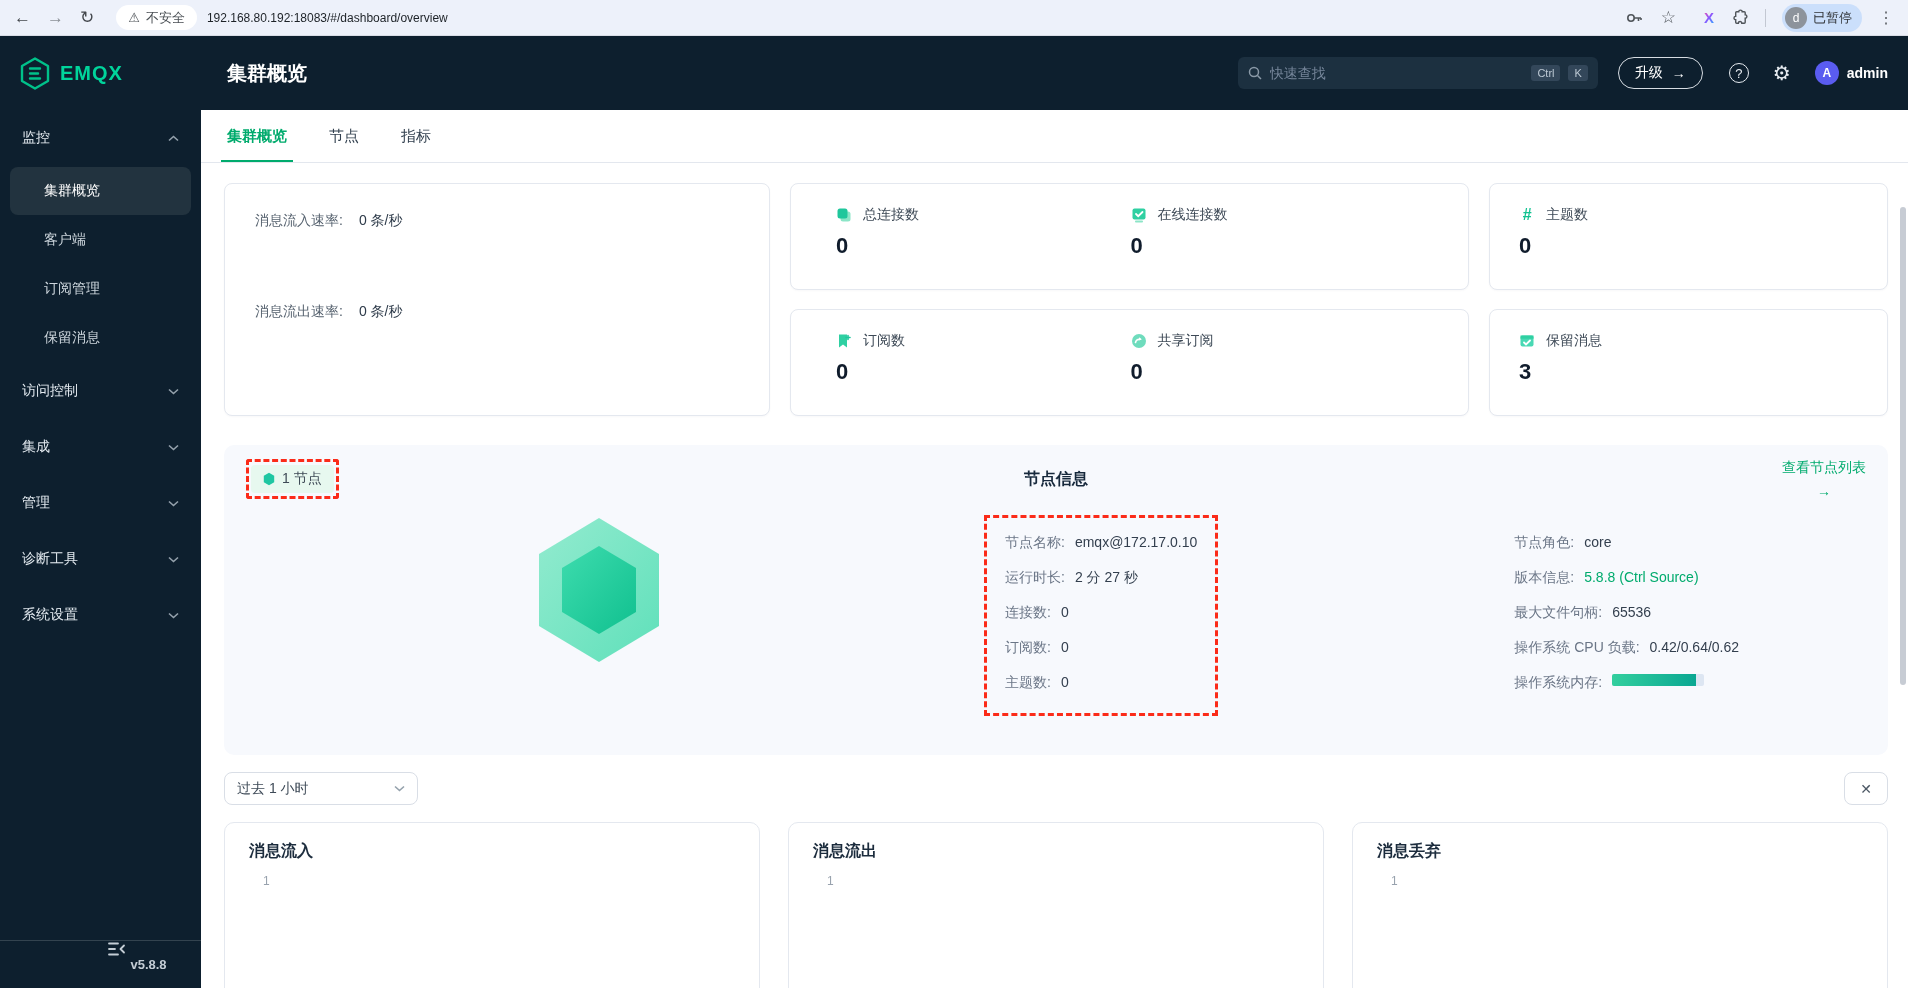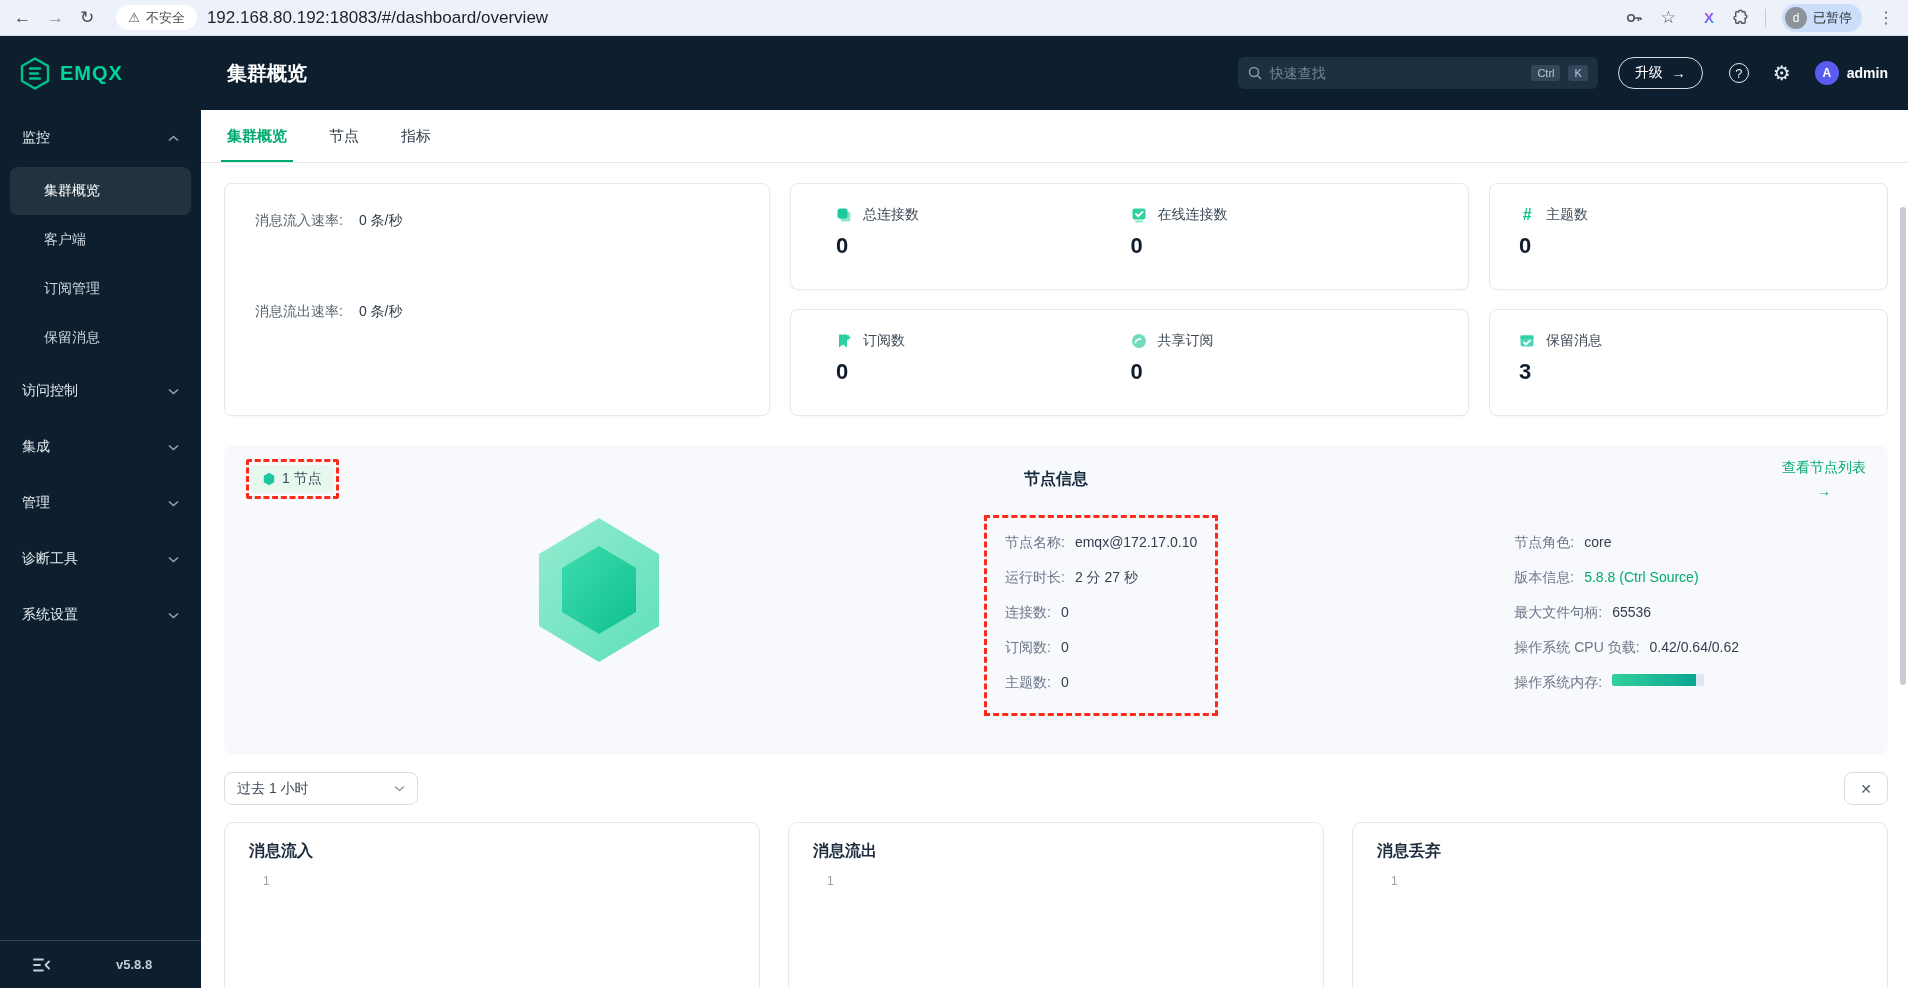--- a/index.html
+++ b/index.html
@@ -8,21 +8,21 @@
   .page { position:relative; width:1908px; height:989px; overflow:hidden; }
 
   
   .browser-bar { height:36px; background:#edf1fa; border-bottom:1px solid #d9dde6;
     display:flex; align-items:center; padding:0 14px; gap:16px; }
   .nav-ico { font-size:17px; color:#43474c; cursor:pointer; line-height:1; }
   .nav-ico.fwd { color:#8b9096; }
   .omnibox { flex:1; display:flex; align-items:center; gap:10px; padding:0 6px; }
   .sec-chip { background:#fff; border-radius:13px; height:25px; display:flex; align-items:center;
     gap:6px; padding:0 12px; color:#4b5055; font-size:13px; cursor:pointer; }
-  .url-text { color:#1d2227; font-size:17px; }
+  .url-text { color:#1d2227; font-size:12px; }
   .omni-right { display:flex; align-items:center; gap:18px; margin-left:auto; padding-right:6px; }
   .key-ico svg, .puzzle-ico svg { display:block; }
   .star-ico { font-size:17px; color:#50555a; }
   .x-ext { font-weight:bold; font-size:15px; background:linear-gradient(135deg,#ff4fa0,#8a56ff,#1fb6ff);
     -webkit-background-clip:text; background-clip:text; color:transparent; }
   .chrome-div { width:1px; height:18px; background:#c3c8d2; }
   .profile-pill { background:#cbdffb; border-radius:15px; height:28px; display:flex; align-items:center;
     padding:3px 10px 3px 3px; gap:6px; cursor:pointer; }
   .profile-avatar { width:22px; height:22px; border-radius:50%; background:#8d939b; color:#fff;
     font-size:12px; display:flex; align-items:center; justify-content:center; }
@@ -34,21 +34,21 @@
   .sidebar { width:201px; background:#0d1f2e; color:#dfe6ec; position:relative; flex:0 0 201px; }
   .logo-row { height:74px; display:flex; align-items:center; gap:10px; padding:0 20px; cursor:pointer; }
   .brand-name { color:#00d49b; font-size:20px; font-weight:bold; letter-spacing:1px; }
   .menu-group { height:56px; display:flex; align-items:center; justify-content:space-between;
     padding:0 22px; font-size:14px; color:#e2e9ef; cursor:pointer; }
   .submenu-item { height:48px; margin:1px 10px; border-radius:8px; display:flex; align-items:center;
     padding-left:34px; font-size:14px; color:#cdd6dd; cursor:pointer; }
   .submenu-item.active { background:#22333f; color:#fff; }
   .chev { stroke:#94a1ac; fill:none; stroke-width:1.6; }
   .sidebar-footer { position:absolute; bottom:0; left:0; right:0; height:48px;
-    border-top:1px solid rgba(255,255,255,.16); display:flex; align-items:center; padding-left:32px; }
+    border-top:1px solid rgba(255,255,255,.16); display:flex; align-items:center; padding-left:32px;flex-direction:column; }
   .version { margin-left:64px; font-size:13px; color:#c4cdd5; font-weight:bold; }
 
   .main { flex:1; display:flex; flex-direction:column; min-width:0; }
   .topbar { height:74px; background:#0d1f2e; display:flex; align-items:center; padding:0 20px 0 26px; }
   .page-title { color:#fff; font-size:20px; font-weight:bold; }
   .search-box { margin-left:auto; width:360px; height:32px; background:#1c3040; border-radius:6px;
     display:flex; align-items:center; gap:8px; padding:14px 10px; cursor:text; }
   .search-box input { flex:1; background:transparent; border:none; outline:none; color:#cfd9e2; font-size:14px;
     font-family:"Liberation Sans",sans-serif; }
   .search-box input::placeholder { color:#76869a; }

